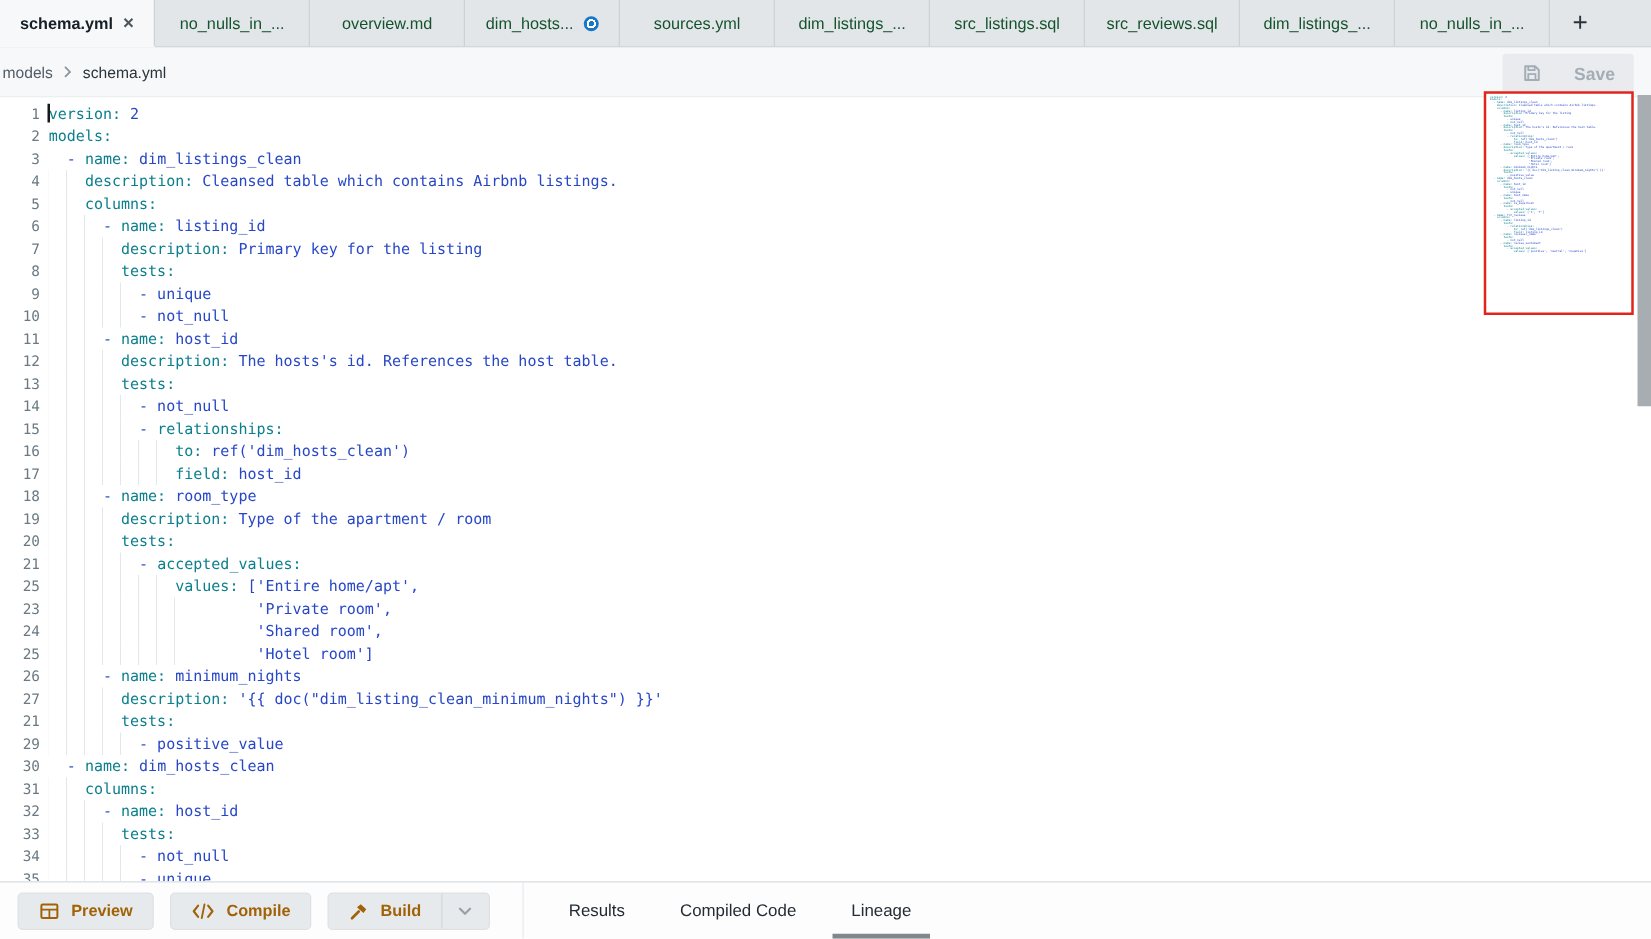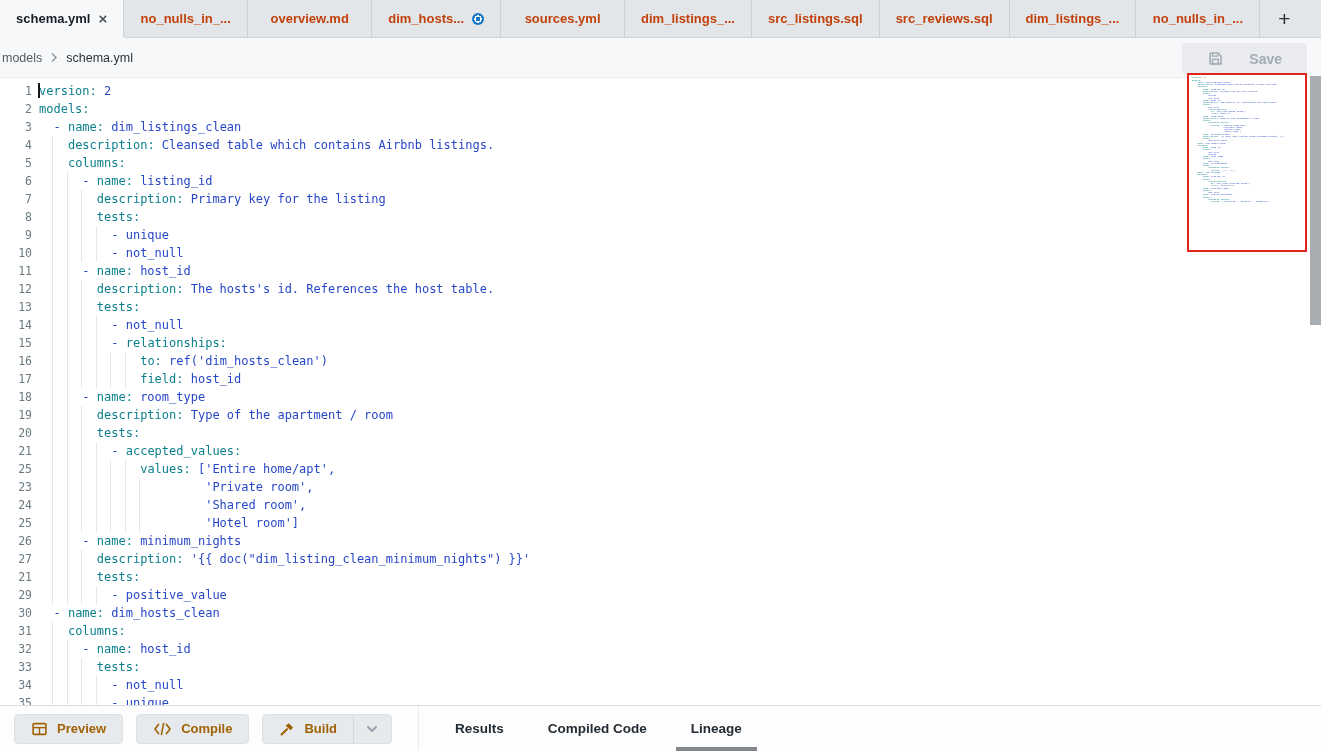--- a/index.html
+++ b/index.html
@@ -11,21 +11,21 @@
 
   
   .tabbar {
     position:absolute; top:0; left:0; right:0; height:38px;
     background:#e3e6e9; border-bottom:1px solid #cdd2d6;
     display:flex; align-items:stretch;
   }
   .tab {
     flex:0 0 auto; min-width:124px; padding:0 16px;
     display:flex; align-items:center; justify-content:center; gap:8px;
-    font-size:13px; font-weight:700; color:#c2410c;
+    font-size:13px; font-weight:400; color:#14532d;
     border-right:1px solid #cdd2d6; cursor:pointer; white-space:nowrap;
   }
   .tab.active {
     background:#f7f8f9; color:#161e27; font-weight:700;
     box-shadow:0 1px 0 #f7f8f9; min-width:110px;
   }
   .tab-close { font-size:15px; color:#4d565f; line-height:1; cursor:pointer; }
   .unsaved-dot {
     width:12px; height:12px; border-radius:50%; display:inline-block;
     background:radial-gradient(circle, #1878c8 0 2.2px, #ffffff 2.2px 3.8px, #1878c8 3.8px 6px);
@@ -40,21 +40,21 @@
     position:absolute; top:38px; left:0; right:0; height:40px;
     background:#f7f8f9; border-bottom:1px solid #e9ebed;
     display:flex; align-items:center; padding:0 2px;
     font-size:12.5px; color:#525c66;
   }
   .crumb-sep { margin:0 7px; color:#8a949c; display:flex; align-items:center; }
   .crumb-current { color:#2b343d; }
   .save-btn {
     position:absolute; top:43px; right:14px; height:31px;
     display:flex; align-items:center; gap:25px;
-    background:#e9ebee; border:none; border-radius:3px; padding:0 25px;
+    background:#e9ebee; border:none; border-radius:3px; padding:0 15px;
     font-size:14px; font-weight:600; color:#a3adb5; cursor:default;
   }
 
   
   .editor {
     position:absolute; top:78px; left:0; right:0; bottom:46px;
     background:#ffffff; overflow:hidden; padding-top:4px;
   }
   .cline {
     display:flex; height:18px; line-height:18px; white-space:pre;
@@ -110,21 +110,21 @@
   .bb-chevron {
     width:38px; display:flex; align-items:center; justify-content:center;
     border-left:1px solid #d3d8db; color:#98a2ab; cursor:default;
   }
   .bb-tabs {
     display:flex; align-items:stretch; height:100%;
     border-left:1px solid #e8ebee; margin-left:12px; padding-left:14px;
   }
   .bb-tab {
     position:relative; display:flex; align-items:center;
-    padding:0 15px; margin:0 7px; font-size:13.5px; color:#232b33; cursor:pointer;font-weight:bold;
+    padding:0 15px; margin:0 7px; font-size:13.5px; color:#232b33; cursor:pointer;
   }
   .bb-underline { position:absolute; left:0; right:0; bottom:0; height:4px; background:#82878d; }
 
   .icon { display:inline-flex; align-items:center; justify-content:center; }
   svg { display:block; }
 </style>
 </head>
 <body>
 
 <div class="tabbar" id="tabbar">

